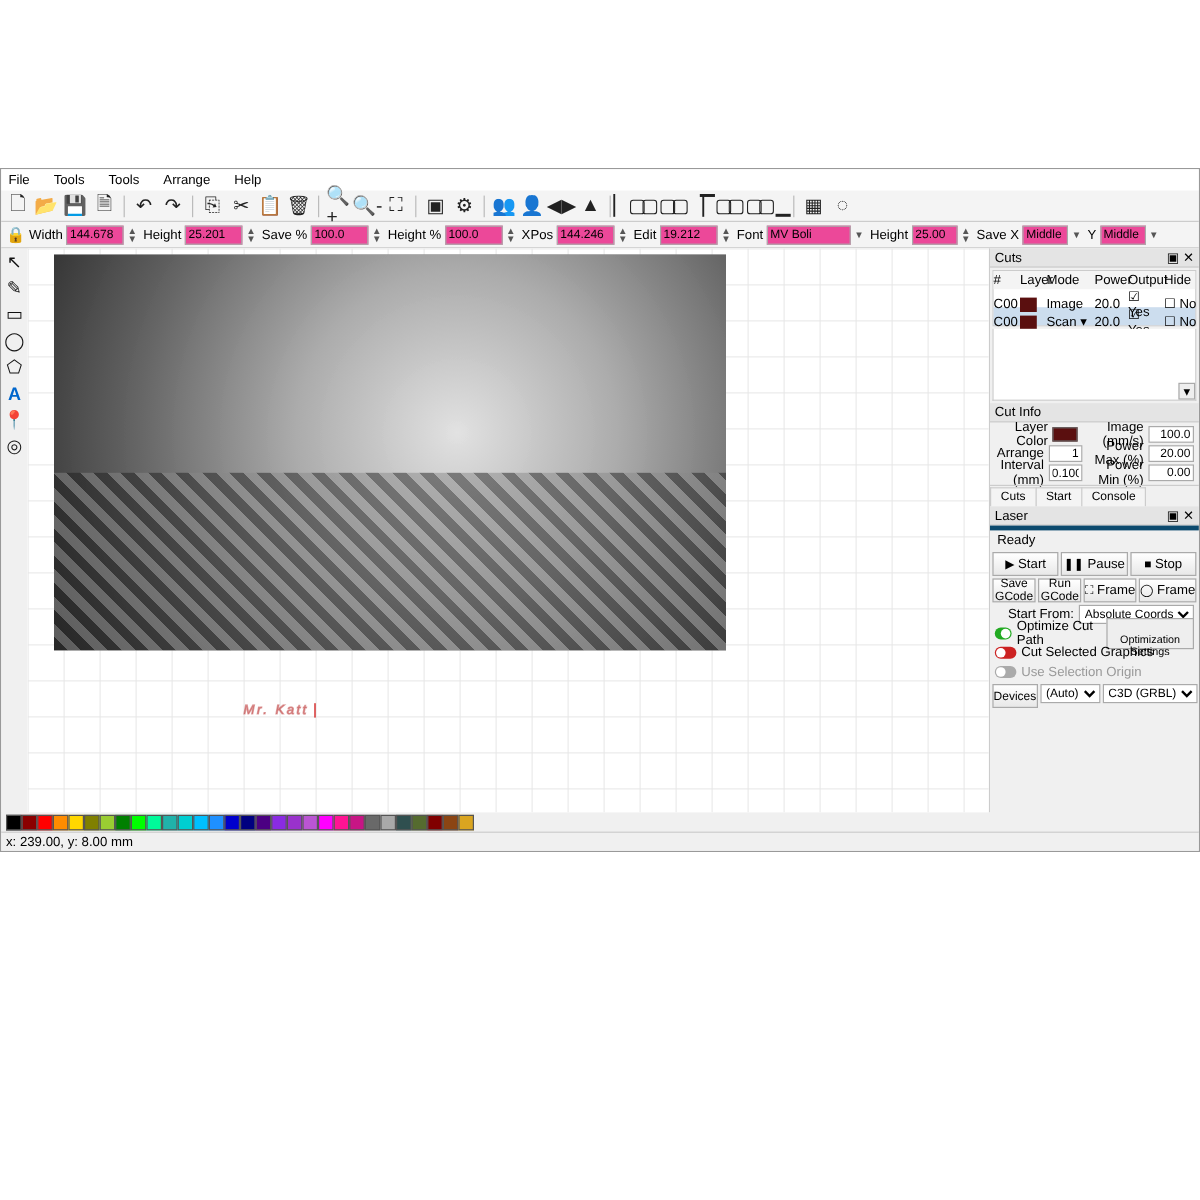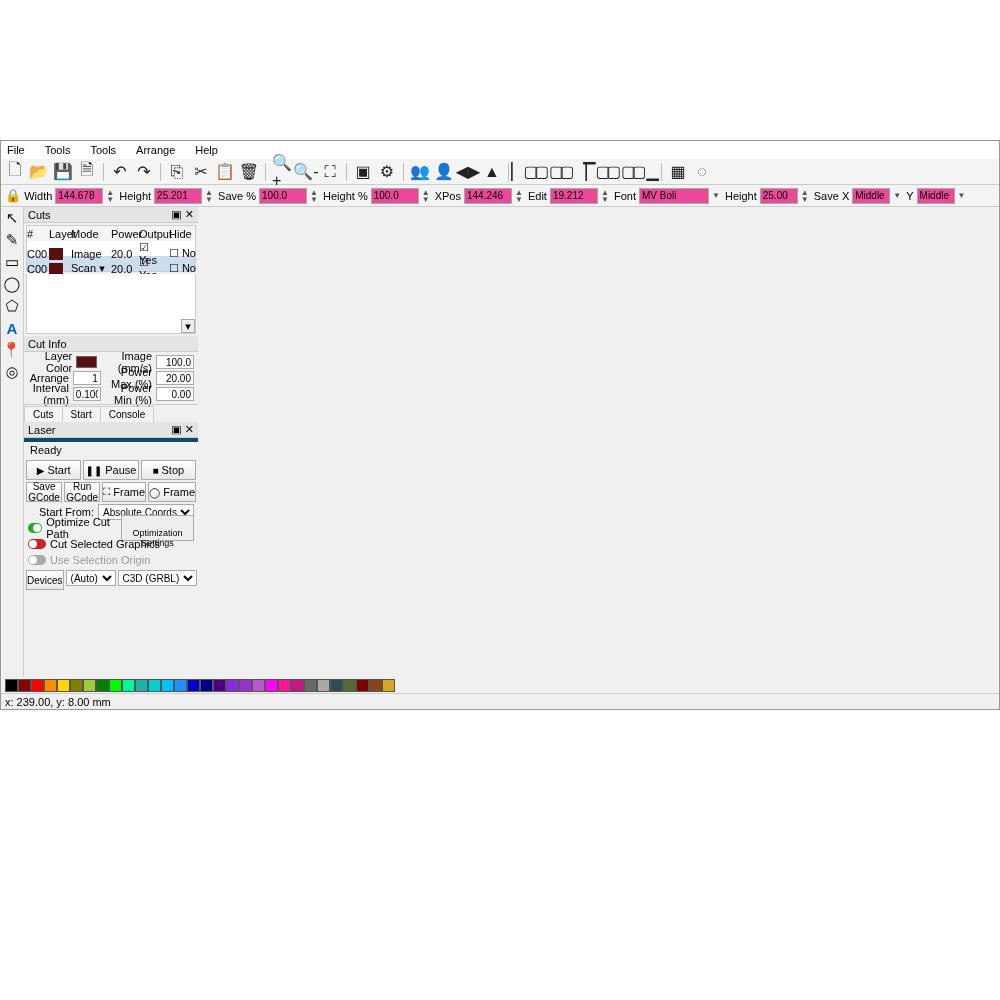--- a/index.html
+++ b/index.html
@@ -152,20 +152,25 @@
       <div class="lt">↖</div>
       <div class="lt">✎</div>
       <div class="lt">▭</div>
       <div class="lt">◯</div>
       <div class="lt">⬠</div>
       <div class="lt" style="color:#06c;font-weight:bold">A</div>
       <div class="lt">📍</div>
       <div class="lt">◎</div>
     </div>
 
+    <div class="canvas-wrap">
+      <div class="grid"></div>
+      <div class="photo"></div>
+      <div class="caption"><span>Mr. Katt</span><span class="cursor">&nbsp;</span></div>
+    </div>
 
     <div class="rightpanel">
       <div class="panel-head">
         <span>Cuts</span>
           <span>▣ ✕</span>
       </div>
       <div class="cuts-table">
         <div class="hdr">
           <span>#</span>
           <span>Layer</span>

